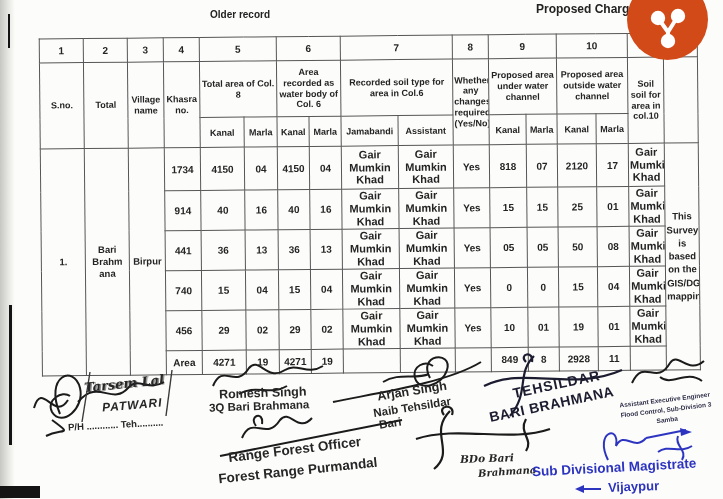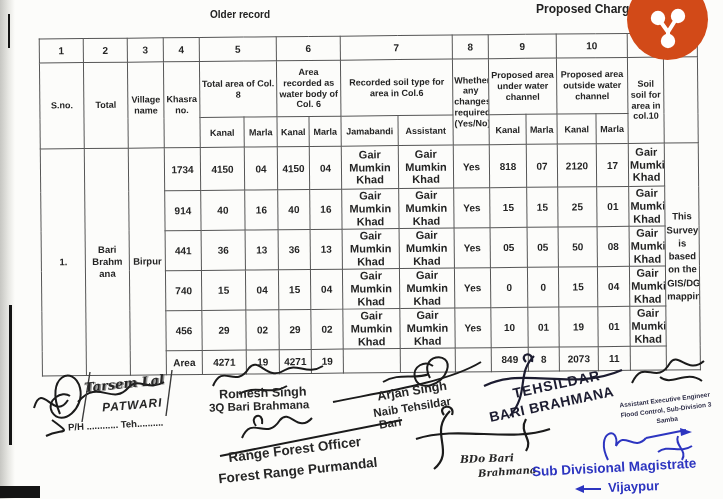--- a/index.html
+++ b/index.html
@@ -194,21 +194,21 @@
       <td>Area</td>
       <td>4271</td>
       <td>19</td>
       <td>4271</td>
       <td>19</td>
       <td></td>
       <td></td>
       <td></td>
       <td>849</td>
       <td>8</td>
-      <td>2073</td>
+      <td>2928</td>
       <td>11</td>
       <td></td>
     </tr>
   </tbody>
     </table>
 
   <div class="badge">
     <svg width="48" height="48" viewBox="0 0 48 48">
       <g stroke="#ffffff" stroke-width="4" fill="#ffffff" stroke-linecap="round">
         <line x1="14" y1="12" x2="24" y2="26"></line>

